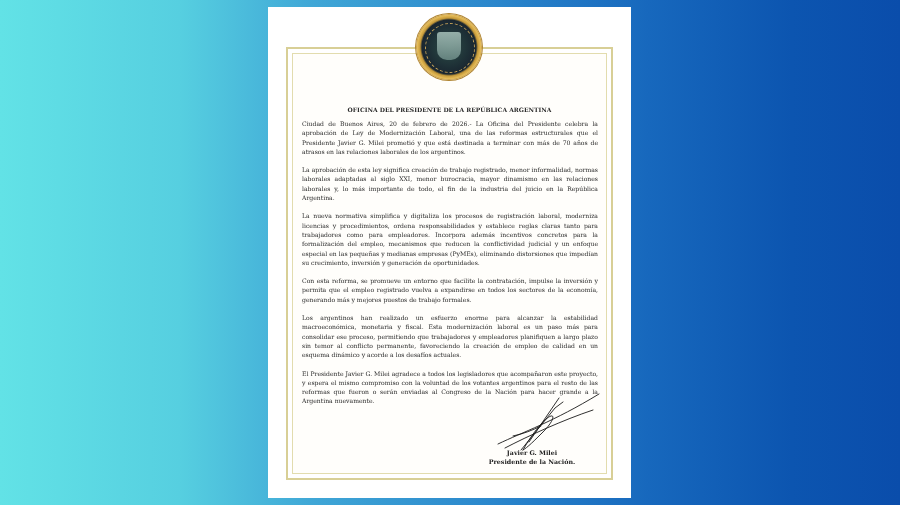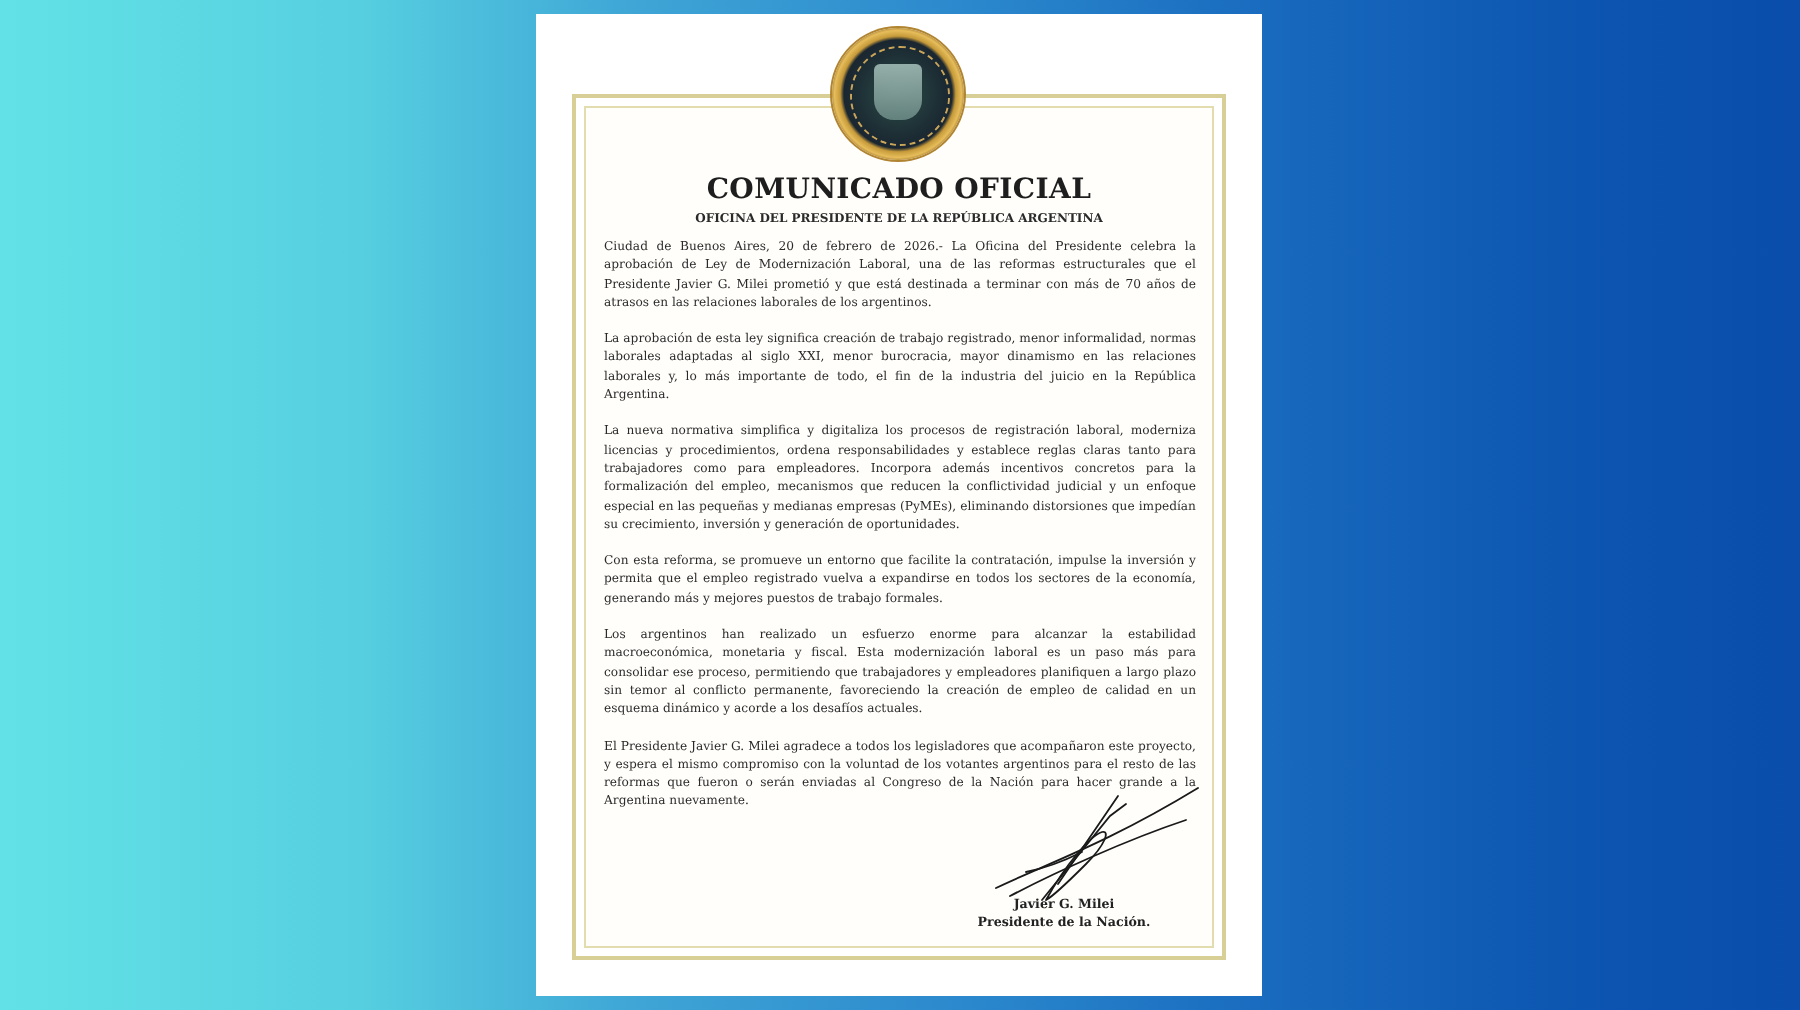--- a/index.html
+++ b/index.html
@@ -60,21 +60,20 @@
 <div class="page">
   <div class="frame-outer">
     <div class="frame-inner"></div>
   </div>
 
   <div class="seal">
     <div class="seal-ring"></div>
     <div class="seal-inner"></div>
   </div>
 
-  <div class="title">COMUNICADO OFICIAL</div>
   <div class="subtitle">OFICINA DEL PRESIDENTE DE LA REPÚBLICA ARGENTINA</div>
 
   <div class="body">
     <p>Ciudad de Buenos Aires, 20 de febrero de 2026.- La Oficina del Presidente celebra la aprobación de Ley de Modernización Laboral, una de las reformas estructurales que el Presidente Javier G. Milei prometió y que está destinada a terminar con más de 70 años de atrasos en las relaciones laborales de los argentinos.</p>
     <p>La aprobación de esta ley significa creación de trabajo registrado, menor informalidad, normas laborales adaptadas al siglo XXI, menor burocracia, mayor dinamismo en las relaciones laborales y, lo más importante de todo, el fin de la industria del juicio en la República Argentina.</p>
     <p>La nueva normativa simplifica y digitaliza los procesos de registración laboral, moderniza licencias y procedimientos, ordena responsabilidades y establece reglas claras tanto para trabajadores como para empleadores. Incorpora además incentivos concretos para la formalización del empleo, mecanismos que reducen la conflictividad judicial y un enfoque especial en las pequeñas y medianas empresas (PyMEs), eliminando distorsiones que impedían su crecimiento, inversión y generación de oportunidades.</p>
     <p>Con esta reforma, se promueve un entorno que facilite la contratación, impulse la inversión y permita que el empleo registrado vuelva a expandirse en todos los sectores de la economía, generando más y mejores puestos de trabajo formales.</p>
     <p>Los argentinos han realizado un esfuerzo enorme para alcanzar la estabilidad macroeconómica, monetaria y fiscal. Esta modernización laboral es un paso más para consolidar ese proceso, permitiendo que trabajadores y empleadores planifiquen a largo plazo sin temor al conflicto permanente, favoreciendo la creación de empleo de calidad en un esquema dinámico y acorde a los desafíos actuales.</p>
     <p>El Presidente Javier G. Milei agradece a todos los legisladores que acompañaron este proyecto, y espera el mismo compromiso con la voluntad de los votantes argentinos para el resto de las reformas que fueron o serán enviadas al Congreso de la Nación para hacer grande a la Argentina nuevamente.</p>
   </div>

